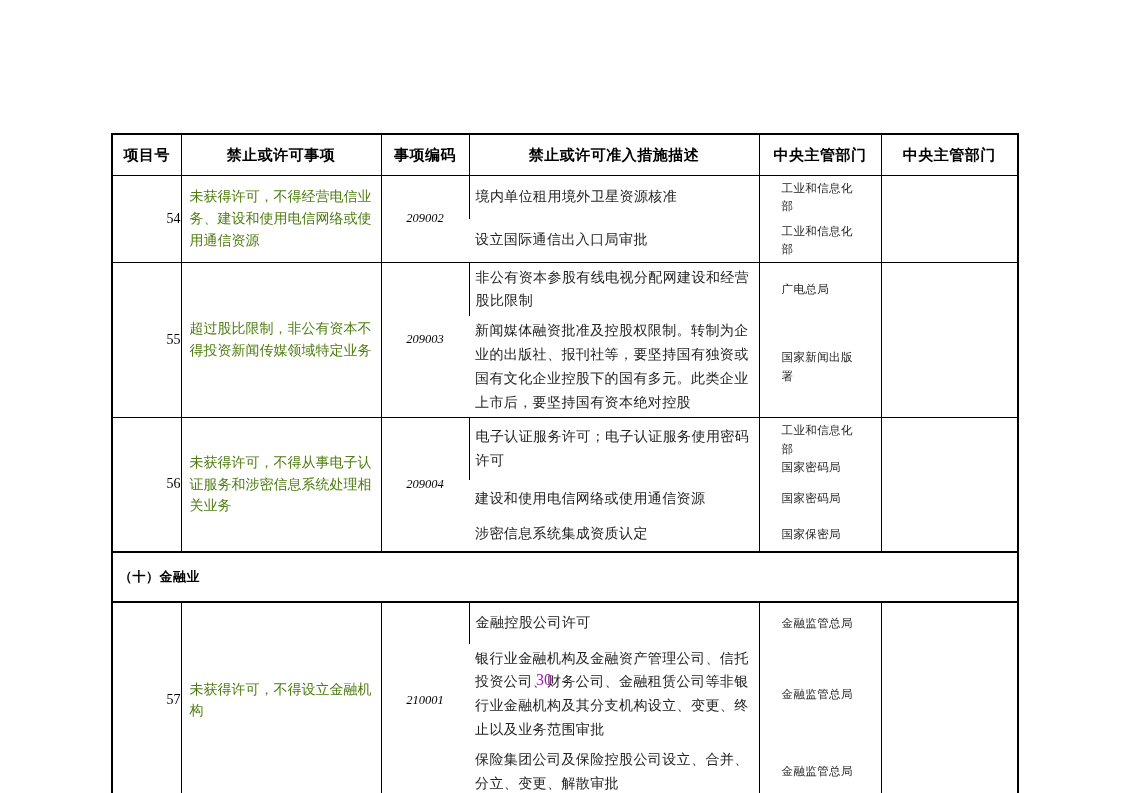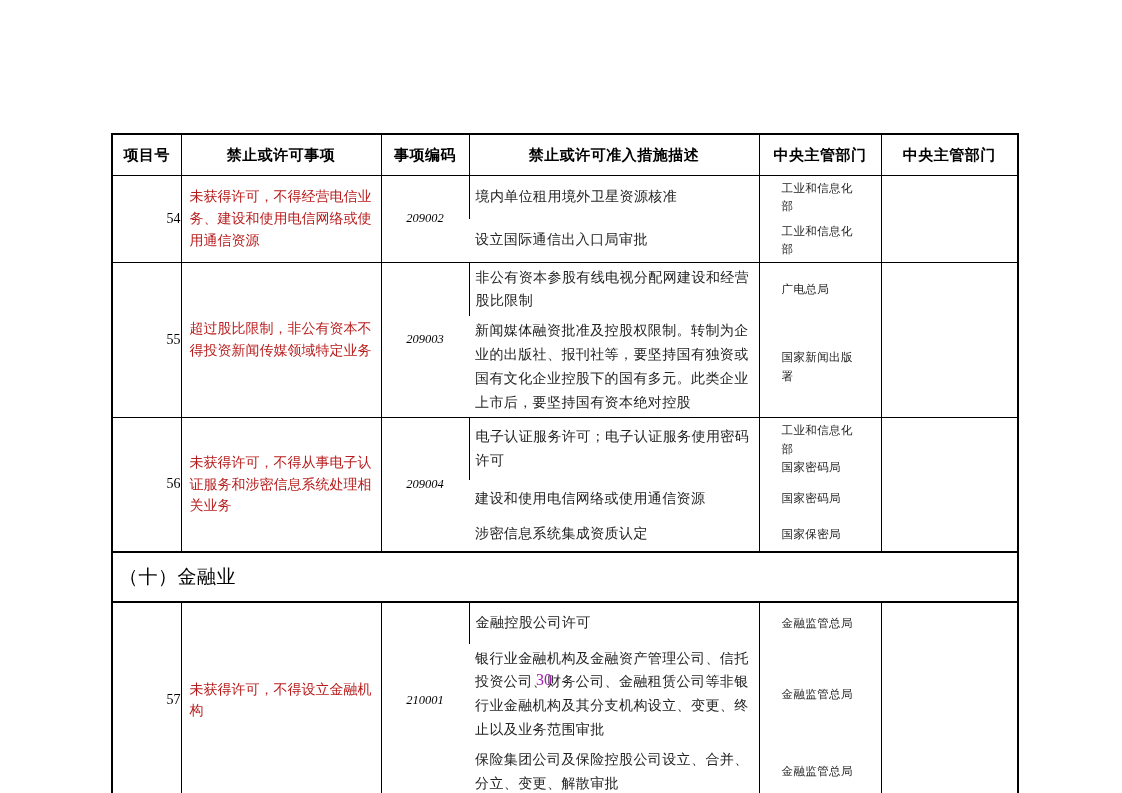--- a/index.html
+++ b/index.html
@@ -49,21 +49,21 @@
     vertical-align: middle;
     font-size: 12.5px;
     font-style: italic;
   }
   td.matter {
     font-size: 14px;
     line-height: 1.55;
     padding: 4px 8px;
     vertical-align: middle;
     word-break: break-all;
-    color: #b91c1c;
+    color: #4d7c0f;
   }
   td.desc {
     font-size: 14px;
     letter-spacing: 0.4px;
     line-height: 1.7;
     padding: 3px 6px;
     vertical-align: middle;
     word-break: break-all;
     color: #222;
   }
@@ -74,22 +74,22 @@
     padding: 3px 22px;
     vertical-align: middle;
     white-space: pre-line;
     word-break: break-all;
     color: #222;
   }
   td.local { vertical-align: middle; }
   tr.section-row td {
     border-top: 2px solid #000;
     border-bottom: 2px solid #000;
-    font-size: 19px;
-    font-weight: normal;
+    font-size: 13px;
+    font-weight: bold;
     padding: 0 6px;
     vertical-align: middle;
     height: 48px;
     letter-spacing: 0.5px;
   }
   .page-number {
     position: absolute;
     left: 0;
     top: 671px;
     width: 1088px;

